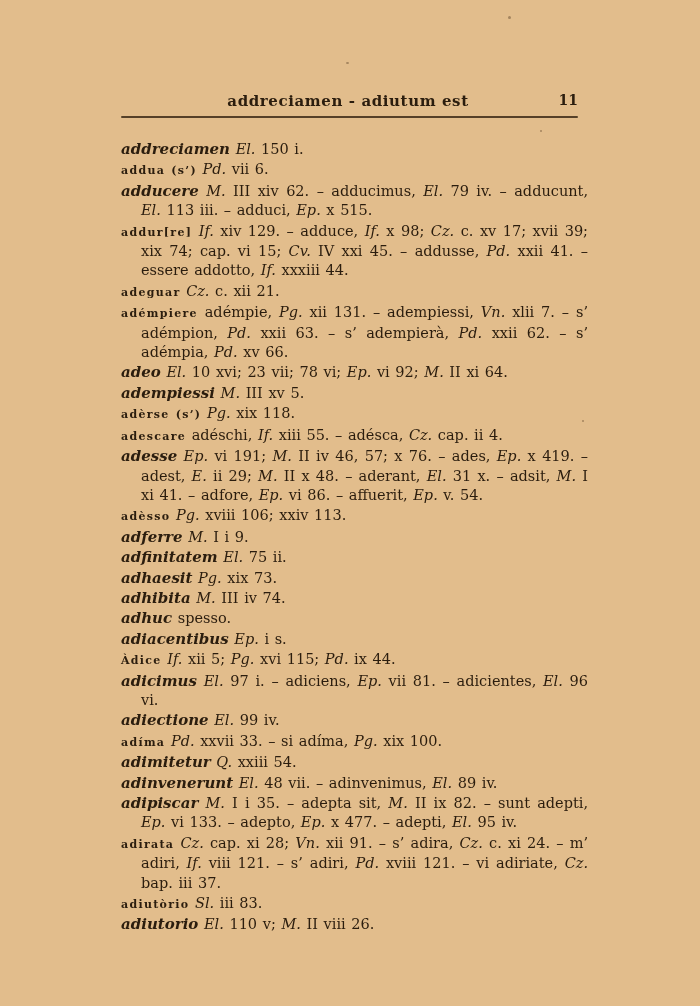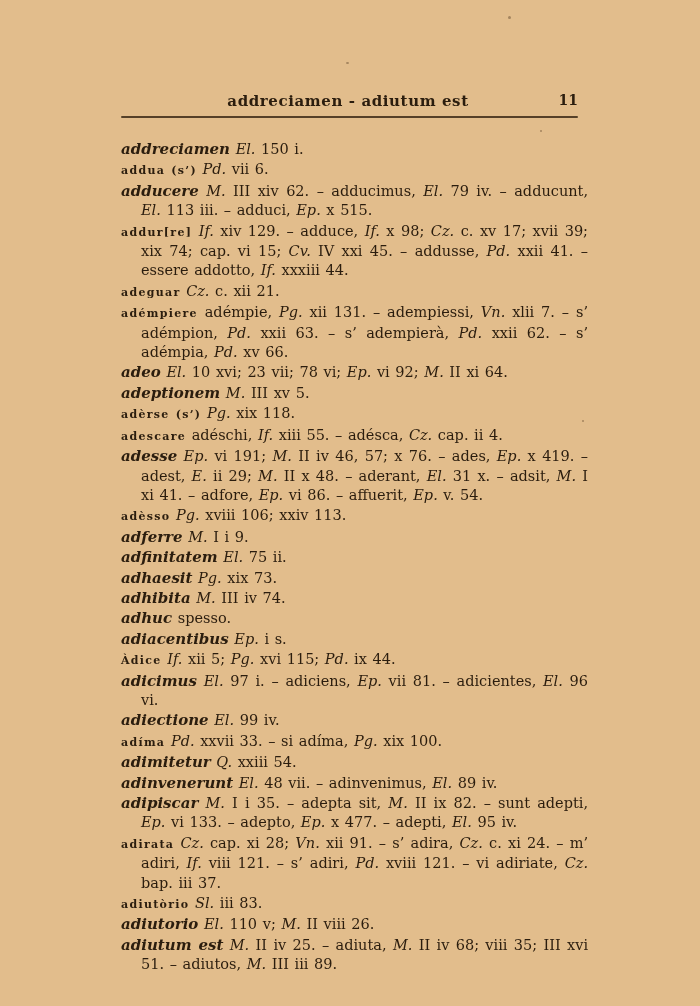--- a/index.html
+++ b/index.html
@@ -94,40 +94,39 @@
 <div class="header-rule"></div>
 
 <div class="entries">
     <p class="entry"><span class="hw hw-bi">addreciamen</span><span class="plain"> </span><span class="ref">El.</span><span class="plain"> 150 i.</span></p>
     <p class="entry"><span class="hw hw-b">addua (s’)</span><span class="plain"> </span><span class="ref">Pd.</span><span class="plain"> vii 6.</span></p>
     <p class="entry"><span class="hw hw-bi">adducere</span><span class="plain"> </span><span class="ref">M.</span><span class="plain"> III xiv 62. – adducimus, </span><span class="ref">El.</span><span class="plain"> 79 iv. – adducunt, </span><span class="ref">El.</span><span class="plain"> 113 iii. – adduci, </span><span class="ref">Ep.</span><span class="plain"> x 515.</span></p>
     <p class="entry"><span class="hw hw-b">addur[re]</span><span class="plain"> </span><span class="ref">If.</span><span class="plain"> xiv 129. – adduce, </span><span class="ref">If.</span><span class="plain"> x 98; </span><span class="ref">Cz.</span><span class="plain"> c. xv 17; xvii 39; xix 74; cap. vi 15; </span><span class="ref">Cv.</span><span class="plain"> IV xxi 45. – addusse, </span><span class="ref">Pd.</span><span class="plain"> xxii 41. – essere addotto, </span><span class="ref">If.</span><span class="plain"> xxxiii 44.</span></p>
     <p class="entry"><span class="hw hw-b">adeguar</span><span class="plain"> </span><span class="ref">Cz.</span><span class="plain"> c. xii 21.</span></p>
     <p class="entry"><span class="hw hw-b">adémpiere</span><span class="plain"> adémpie, </span><span class="ref">Pg.</span><span class="plain"> xii 131. – adempiessi, </span><span class="ref">Vn.</span><span class="plain"> xlii 7. – s’ adémpion, </span><span class="ref">Pd.</span><span class="plain"> xxii 63. – s’ adempierà, </span><span class="ref">Pd.</span><span class="plain"> xxii 62. – s’ adémpia, </span><span class="ref">Pd.</span><span class="plain"> xv 66.</span></p>
     <p class="entry"><span class="hw hw-bi">adeo</span><span class="plain"> </span><span class="ref">El.</span><span class="plain"> 10 xvi; 23 vii; 78 vi; </span><span class="ref">Ep.</span><span class="plain"> vi 92; </span><span class="ref">M.</span><span class="plain"> II xi 64.</span></p>
-    <p class="entry"><span class="hw hw-bi">adeptionem</span><span class="plain"> </span><span class="ref">M.</span><span class="plain"> III xv 5.</span></p>
+    <p class="entry"><span class="hw hw-bi">adempiessi</span><span class="plain"> </span><span class="ref">M.</span><span class="plain"> III xv 5.</span></p>
     <p class="entry"><span class="hw hw-b">adèrse (s’)</span><span class="plain"> </span><span class="ref">Pg.</span><span class="plain"> xix 118.</span></p>
     <p class="entry"><span class="hw hw-b">adescare</span><span class="plain"> adéschi, </span><span class="ref">If.</span><span class="plain"> xiii 55. – adésca, </span><span class="ref">Cz.</span><span class="plain"> cap. ii 4.</span></p>
     <p class="entry"><span class="hw hw-bi">adesse</span><span class="plain"> </span><span class="ref">Ep.</span><span class="plain"> vi 191; </span><span class="ref">M.</span><span class="plain"> II iv 46, 57; x 76. – ades, </span><span class="ref">Ep.</span><span class="plain"> x 419. – adest, </span><span class="ref">E.</span><span class="plain"> ii 29; </span><span class="ref">M.</span><span class="plain"> II x 48. – aderant, </span><span class="ref">El.</span><span class="plain"> 31 x. – adsit, </span><span class="ref">M.</span><span class="plain"> I xi 41. – adfore, </span><span class="ref">Ep.</span><span class="plain"> vi 86. – affuerit, </span><span class="ref">Ep.</span><span class="plain"> v. 54.</span></p>
     <p class="entry"><span class="hw hw-b">adèsso</span><span class="plain"> </span><span class="ref">Pg.</span><span class="plain"> xviii 106; xxiv 113.</span></p>
     <p class="entry"><span class="hw hw-bi">adferre</span><span class="plain"> </span><span class="ref">M.</span><span class="plain"> I i 9.</span></p>
     <p class="entry"><span class="hw hw-bi">adfinitatem</span><span class="plain"> </span><span class="ref">El.</span><span class="plain"> 75 ii.</span></p>
     <p class="entry"><span class="hw hw-bi">adhaesit</span><span class="plain"> </span><span class="ref">Pg.</span><span class="plain"> xix 73.</span></p>
     <p class="entry"><span class="hw hw-bi">adhibita</span><span class="plain"> </span><span class="ref">M.</span><span class="plain"> III iv 74.</span></p>
     <p class="entry"><span class="hw hw-bi">adhuc</span><span class="plain"> spesso.</span></p>
     <p class="entry"><span class="hw hw-bi">adiacentibus</span><span class="plain"> </span><span class="ref">Ep.</span><span class="plain"> i s.</span></p>
     <p class="entry"><span class="hw hw-b">Àdice</span><span class="plain"> </span><span class="ref">If.</span><span class="plain"> xii 5; </span><span class="ref">Pg.</span><span class="plain"> xvi 115; </span><span class="ref">Pd.</span><span class="plain"> ix 44.</span></p>
     <p class="entry"><span class="hw hw-bi">adicimus</span><span class="plain"> </span><span class="ref">El.</span><span class="plain"> 97 i. – adiciens, </span><span class="ref">Ep.</span><span class="plain"> vii 81. – adicientes, </span><span class="ref">El.</span><span class="plain"> 96 vi.</span></p>
     <p class="entry"><span class="hw hw-bi">adiectione</span><span class="plain"> </span><span class="ref">El.</span><span class="plain"> 99 iv.</span></p>
     <p class="entry"><span class="hw hw-b">adíma</span><span class="plain"> </span><span class="ref">Pd.</span><span class="plain"> xxvii 33. – si adíma, </span><span class="ref">Pg.</span><span class="plain"> xix 100.</span></p>
     <p class="entry"><span class="hw hw-bi">adimitetur</span><span class="plain"> </span><span class="ref">Q.</span><span class="plain"> xxiii 54.</span></p>
     <p class="entry"><span class="hw hw-bi">adinvenerunt</span><span class="plain"> </span><span class="ref">El.</span><span class="plain"> 48 vii. – adinvenimus, </span><span class="ref">El.</span><span class="plain"> 89 iv.</span></p>
     <p class="entry"><span class="hw hw-bi">adipiscar</span><span class="plain"> </span><span class="ref">M.</span><span class="plain"> I i 35. – adepta sit, </span><span class="ref">M.</span><span class="plain"> II ix 82. – sunt adepti, </span><span class="ref">Ep.</span><span class="plain"> vi 133. – adepto, </span><span class="ref">Ep.</span><span class="plain"> x 477. – adepti, </span><span class="ref">El.</span><span class="plain"> 95 iv.</span></p>
     <p class="entry"><span class="hw hw-b">adirata</span><span class="plain"> </span><span class="ref">Cz.</span><span class="plain"> cap. xi 28; </span><span class="ref">Vn.</span><span class="plain"> xii 91. – s’ adira, </span><span class="ref">Cz.</span><span class="plain"> c. xi 24. – m’ adiri, </span><span class="ref">If.</span><span class="plain"> viii 121. – s’ adiri, </span><span class="ref">Pd.</span><span class="plain"> xviii 121. – vi adiriate, </span><span class="ref">Cz.</span><span class="plain"> bap. iii 37.</span></p>
     <p class="entry"><span class="hw hw-b">adiutòrio</span><span class="plain"> </span><span class="ref">Sl.</span><span class="plain"> iii 83.</span></p>
     <p class="entry"><span class="hw hw-bi">adiutorio</span><span class="plain"> </span><span class="ref">El.</span><span class="plain"> 110 v; </span><span class="ref">M.</span><span class="plain"> II viii 26.</span></p>
-    <p class="entry"><span class="hw hw-bi">adiutum est</span><span class="plain"> </span><span class="ref">M.</span><span class="plain"> II iv 25. – adiuta, </span><span class="ref">M.</span><span class="plain"> II iv 68; viii 35; III xvi 51. – adiutos, </span><span class="ref">M.</span><span class="plain"> III iii 89.</span></p>
   </div>
 
 <div class="speck" style="left:508px; top:16px; width:3px; height:3px;"></div>
 <div class="speck" style="left:346px; top:62px; width:3px; height:2px;"></div>
 <div class="speck" style="left:582px; top:420px; width:2px; height:2px;"></div>
 <div class="speck" style="left:540px; top:130px; width:2px; height:2px;"></div>
 
 </body></html>

